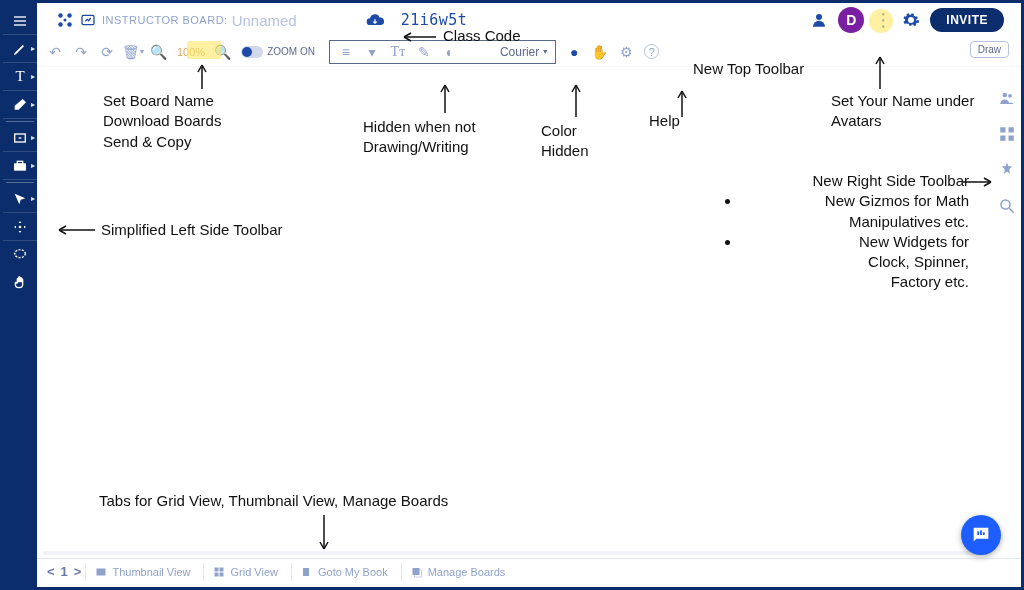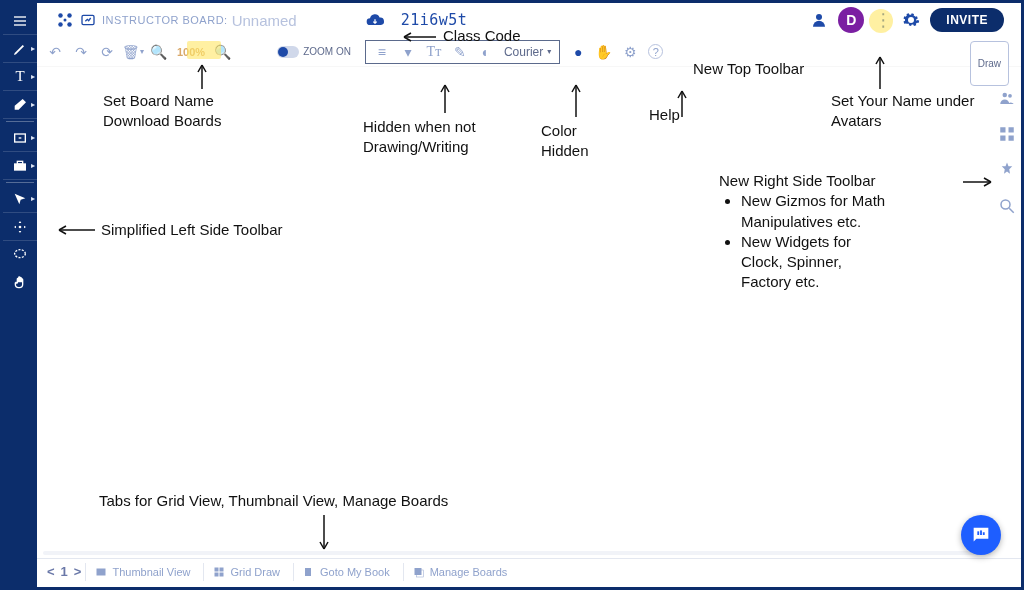--- a/index.html
+++ b/index.html
@@ -18,37 +18,37 @@
   .classcode { font-family: monospace; color: #1e4aa8; font-size: 15px; margin-left: 16px; letter-spacing: 0.5px; }
   .hflex-spacer { flex: 1; }
   .header-right { display: flex; align-items: center; gap: 10px; padding-right: 8px; }
   .person-ico { color: #1e4aa8; }
   .avatar { width: 26px; height: 26px; border-radius: 50%; background: #7b1fa2; color: #fff; display: flex; align-items: center; justify-content: center; font-size: 14px; font-weight: bold; }
   .dots { color: #1e4aa8; font-size: 18px; cursor: pointer; }
   .gear { color: #1e4aa8; cursor: pointer; }
   .invite { background: #0c2d6b; color: #fff; border-radius: 14px; padding: 5px 16px; font-size: 12px; font-weight: bold; cursor: pointer; letter-spacing: 0.5px; }
   .toolbar2 { position: absolute; left: 34px; right: 0; top: 34px; height: 30px; background: #fff; display: flex; align-items: center; padding: 0 10px; gap: 10px; border-bottom: 1px solid rgba(0,0,0,0.03); }
   .tico { color: #8fa2cc; width: 16px; height: 16px; display: flex; align-items: center; justify-content: center; font-size: 14px; cursor: pointer; }
-  .zoom-pct { font-size: 11px; color: #d9a96a; font-weight: bold; }
-  .zoom-toggle { display: flex; gap: 4px; font-size: 10px; color: #5e6a8c; margin-left: 36px; }
+  .zoom-pct { font-size: 11px; color: #d9a96a; font-weight: normal; }
+  .zoom-toggle { display: flex; gap: 4px; font-size: 10px; color: #5e6a8c; }
   .toggle-pill { width: 22px; height: 12px; border-radius: 6px; background: #d0d8ea; position: relative; }
   .toggle-knob { width: 10px; height: 10px; border-radius: 50%; background: #1e4aa8; position: absolute; left: 1px; top: 1px; }
   .drawgroup { border: 1px solid #5b6a8c; height: 24px; display: flex; align-items: center; gap: 10px; padding: 0 8px; margin-left: 4px; }
   .drawgroup .tico { color: #8fa2cc; }
-  .font-sel { font-size: 12px; color: #5e6a8c; display: flex; align-items: center; gap: 4px; }
-  .draw-badge { position: absolute; right: 12px; top: 38px; border: 1px solid #b7c2de; border-radius: 4px; padding: 16px 7px; font-size: 10px; color: #5e6a8c; background:#fff; cursor:pointer;}
+  .font-sel { font-size: 12px; color: #5e6a8c; display: flex; align-items: center; gap: 4px; margin-left: 32px; }
+  .draw-badge { position: absolute; right: 12px; top: 38px; border: 1px solid #b7c2de; border-radius: 4px; padding: 2px 7px; font-size: 10px; color: #5e6a8c; background:#fff; cursor:pointer;}
   .right-toolbar { position: absolute; right: 0; top: 74px; width: 28px; display: flex; flex-direction: column; gap: 18px; align-items: center; padding-top: 12px; }
   .right-toolbar .rico { color: #8fa2cc; width: 18px; height: 18px; display:flex; align-items:center; justify-content:center; cursor:pointer;}
   .bottom-bar { position: absolute; left: 34px; right: 0; bottom: 3px; height: 26px; background: #fff; border-top: 1px solid #e3e7f0; display: flex; align-items: center; padding: 0 10px; gap: 4px; }
   .pager { display: flex; align-items: center; gap: 6px; color: #6a78a8; font-size: 13px; }
   .btab { display: flex; align-items: center; gap: 5px; color: #8fa2cc; font-size: 11px; padding: 3px 9px; border-left: 1px solid #e3e7f0; cursor: pointer; }
   .btab svg { width: 12px; height: 12px; }
   .chat-fab { position: absolute; right: 20px; bottom: 32px; width: 40px; height: 40px; border-radius: 50%; background: #1e5eff; display: flex; align-items: center; justify-content: center; color: #fff; box-shadow: 0 2px 6px rgba(0,0,0,0.3); cursor: pointer; }
   
-  .anno { position: absolute; font-size: 15px; color: #111; pointer-events: none; line-height: 1.35; }
+  .anno { position: absolute; font-size: 15px; color: #111; pointer-events: none; line-height: 1.35; text-align: right; }
   .anno-center { text-align: left; }
   .anno ul { list-style: disc; padding-left: 22px; }
   .arrow { position: absolute; pointer-events: none; }
   .highlight { position: absolute; background: rgba(255,230,100,0.6); border-radius: 2px; pointer-events: none; }
   .scroll-hint { position: absolute; left: 40px; right: 30px; bottom: 32px; height: 4px; background: #f1f3f8; border-radius: 2px;}
 </style>
 </head>
 <body>
 
 <div class="outer">
@@ -231,21 +231,21 @@
         </svg>
         <span>Thumbnail View</span>
       </div>
     <div class="btab">
         <svg viewBox="0 0 24 24" fill="#8fa2cc">
           <rect x="3" y="3" width="8" height="8"></rect>
           <rect x="13" y="3" width="8" height="8"></rect>
           <rect x="3" y="13" width="8" height="8"></rect>
           <rect x="13" y="13" width="8" height="8"></rect>
         </svg>
-        <span>Grid Draw</span>
+        <span>Grid View</span>
       </div>
     <div class="btab">
         <svg viewBox="0 0 24 24" fill="#8fa2cc">
           <path d="M4 4h12v16H4zM8 8h6M8 12h6"></path>
         </svg>
         <span>Goto My Book</span>
       </div>
     <div class="btab">
         <svg viewBox="0 0 24 24" fill="#8fa2cc">
           <rect x="3" y="4" width="14" height="14"></rect>
@@ -277,20 +277,21 @@
     <div>Avatars</div>
   </div>
   <svg class="arrow" style="left:870px; top:48px" width="14" height="40">
       <line x1="7" y1="38" x2="7" y2="6" stroke="#111" stroke-width="1.5"></line>
       <path d="M7 6 L3 13 M7 6 L11 13" stroke="#111" stroke-width="1.5" fill="none"></path>
     </svg>
 
   <div class="anno anno-center" style="left:100px; top:88px; width:190px">
     <div>Set Board Name</div>
     <div>Download Boards</div>
+    <div>Send &amp; Copy</div>
   </div>
   <svg class="arrow" style="left:192px; top:56px" width="14" height="32">
       <line x1="7" y1="30" x2="7" y2="6" stroke="#111" stroke-width="1.5"></line>
       <path d="M7 6 L3 13 M7 6 L11 13" stroke="#111" stroke-width="1.5" fill="none"></path>
     </svg>
 
   <div class="anno anno-center" style="left:360px; top:114px; width:160px">
     <div>Hidden when not</div>
     <div>Drawing/Writing</div>
   </div>
@@ -301,21 +302,21 @@
 
   <div class="anno anno-center" style="left:538px; top:118px; width:70px">
     <div>Color</div>
     <div>Hidden</div>
   </div>
   <svg class="arrow" style="left:566px; top:76px" width="14" height="40">
       <line x1="7" y1="38" x2="7" y2="6" stroke="#111" stroke-width="1.5"></line>
       <path d="M7 6 L3 13 M7 6 L11 13" stroke="#111" stroke-width="1.5" fill="none"></path>
     </svg>
 
-  <div class="anno" style="left:646px; top:102px">Help</div>
+  <div class="anno" style="left:646px; top:108px">Help</div>
   <svg class="arrow" style="left:672px; top:82px" width="14" height="34">
       <line x1="7" y1="32" x2="7" y2="6" stroke="#111" stroke-width="1.5"></line>
       <path d="M7 6 L3 13 M7 6 L11 13" stroke="#111" stroke-width="1.5" fill="none"></path>
     </svg>
 
   <svg class="arrow" style="left:50px; top:220px" width="44" height="14">
       <line x1="42" y1="7" x2="6" y2="7" stroke="#111" stroke-width="1.5"></line>
       <path d="M6 7 L13 3 M6 7 L13 11" stroke="#111" stroke-width="1.5" fill="none"></path>
     </svg>
   <div class="anno" style="left:98px; top:217px">Simplified Left Side Toolbar</div>

